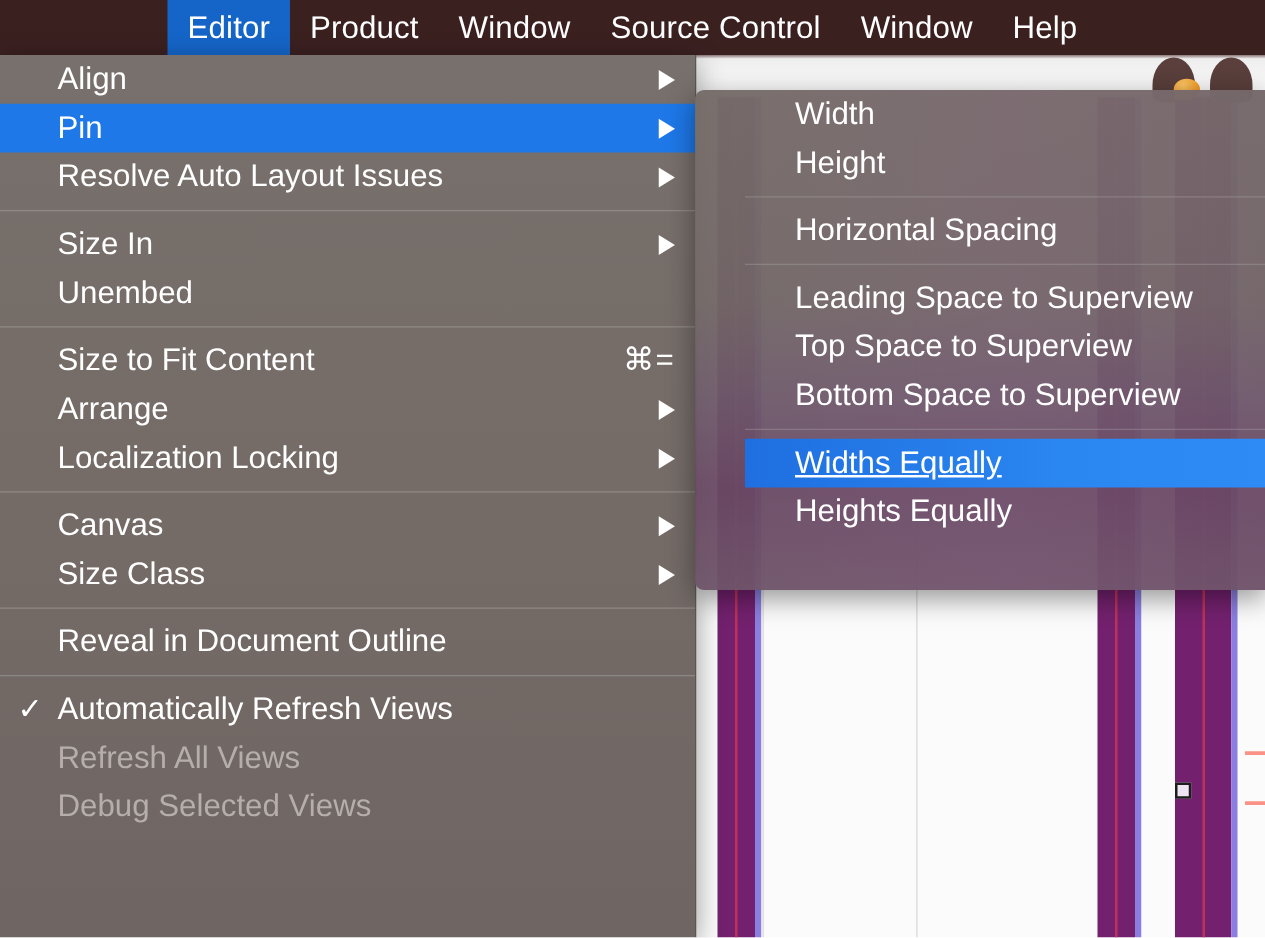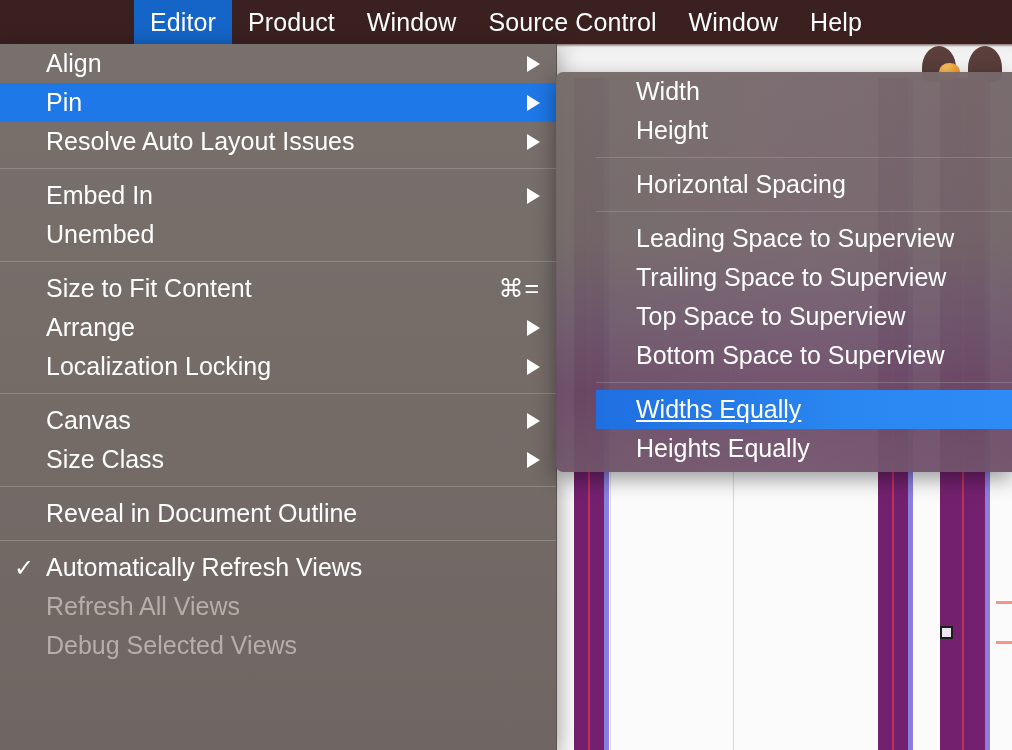--- a/index.html
+++ b/index.html
@@ -237,21 +237,21 @@
         <div class="mi selected">
           <span class="mi-label">Pin</span>
           <span class="mi-arrow"></span>
         </div>
         <div class="mi">
           <span class="mi-label">Resolve Auto Layout Issues</span>
           <span class="mi-arrow"></span>
         </div>
         <div class="sep"></div>
         <div class="mi">
-          <span class="mi-label">Embed In</span>
+          <span class="mi-label">Size In</span>
           <span class="mi-arrow"></span>
         </div>
         <div class="mi">
           <span class="mi-label">Unembed</span>
         </div>
         <div class="sep"></div>
         <div class="mi">
           <span class="mi-label">Size to Fit Content</span>
           <span class="mi-shortcut">⌘=</span>
         </div>
@@ -300,23 +300,20 @@
         </div>
         <div class="sep"></div>
         <div class="mi">
           <span class="mi-label">Horizontal Spacing</span>
         </div>
         <div class="sep"></div>
         <div class="mi">
           <span class="mi-label">Leading Space to Superview</span>
         </div>
         <div class="mi">
-          <span class="mi-label">Trailing Space to Superview</span>
-        </div>
-        <div class="mi">
           <span class="mi-label">Top Space to Superview</span>
         </div>
         <div class="mi">
           <span class="mi-label">Bottom Space to Superview</span>
         </div>
         <div class="sep"></div>
         <div class="mi selected">
           <span class="mi-label">Widths Equally</span>
         </div>
         <div class="mi">

